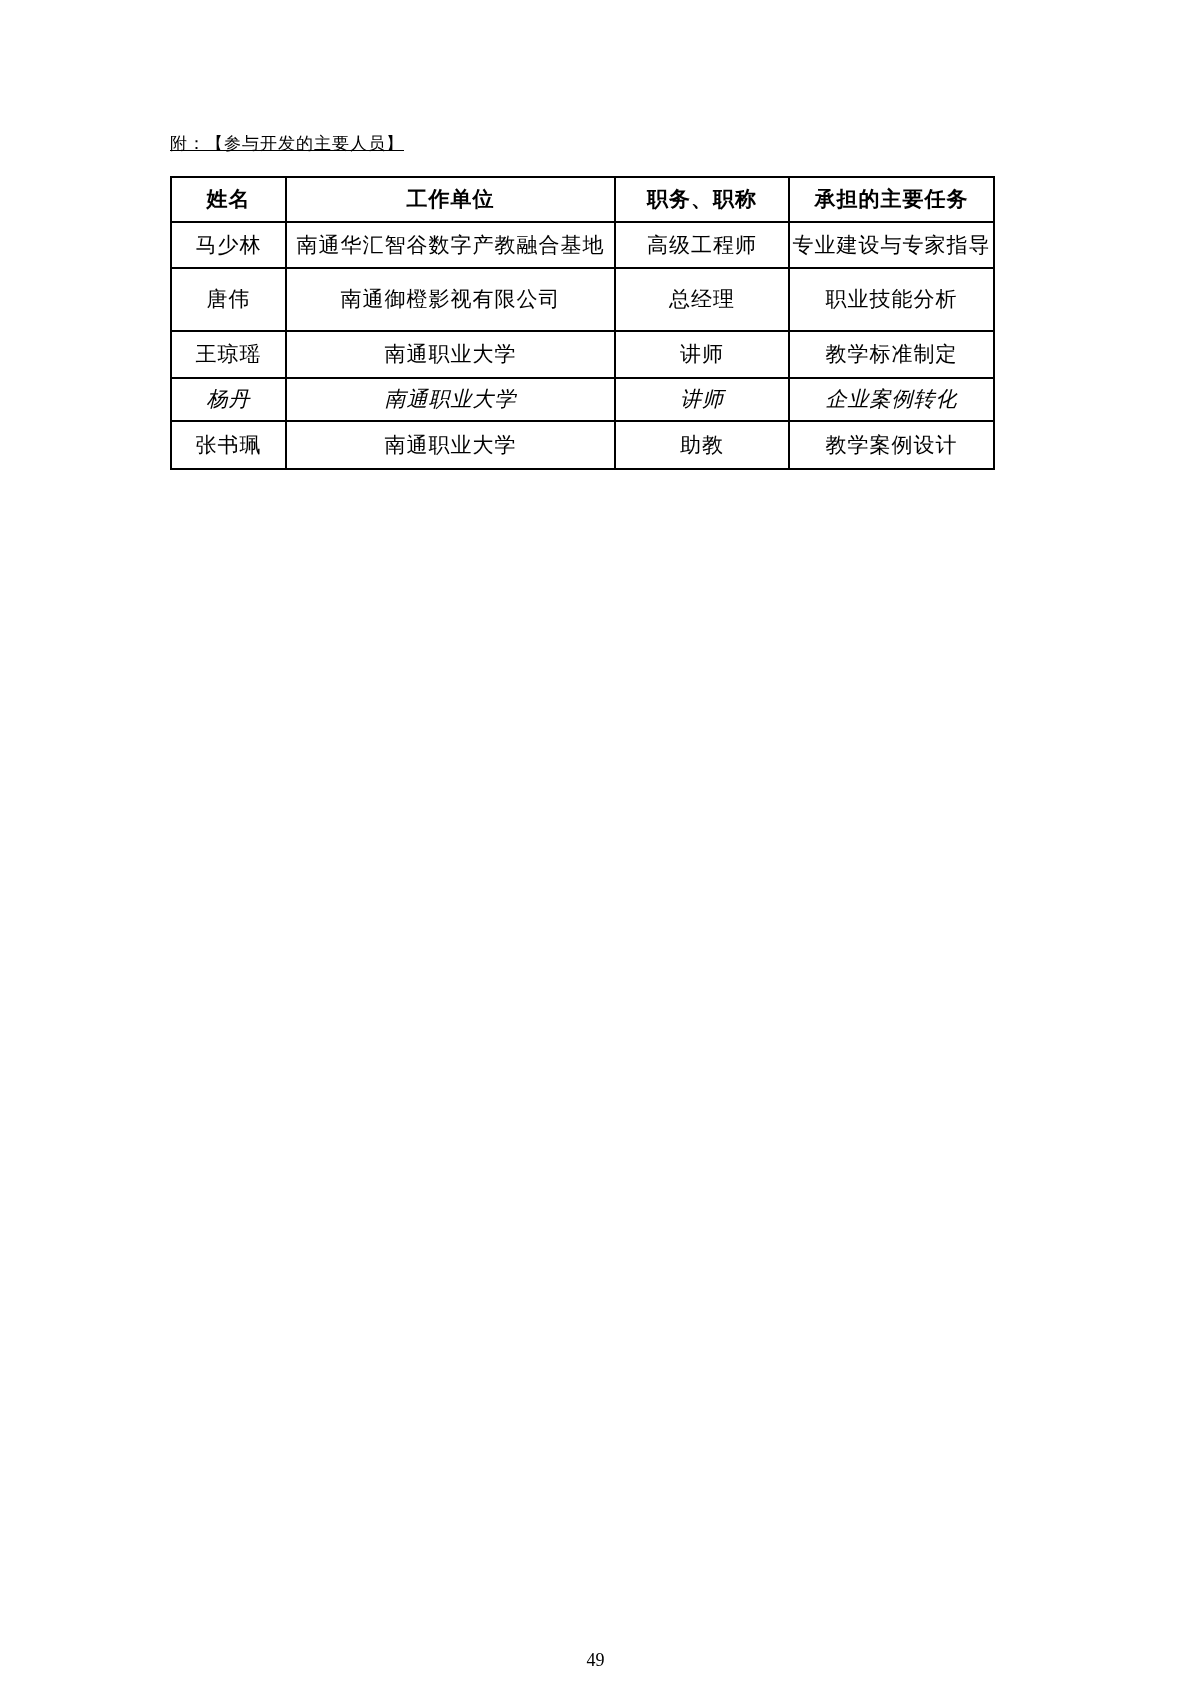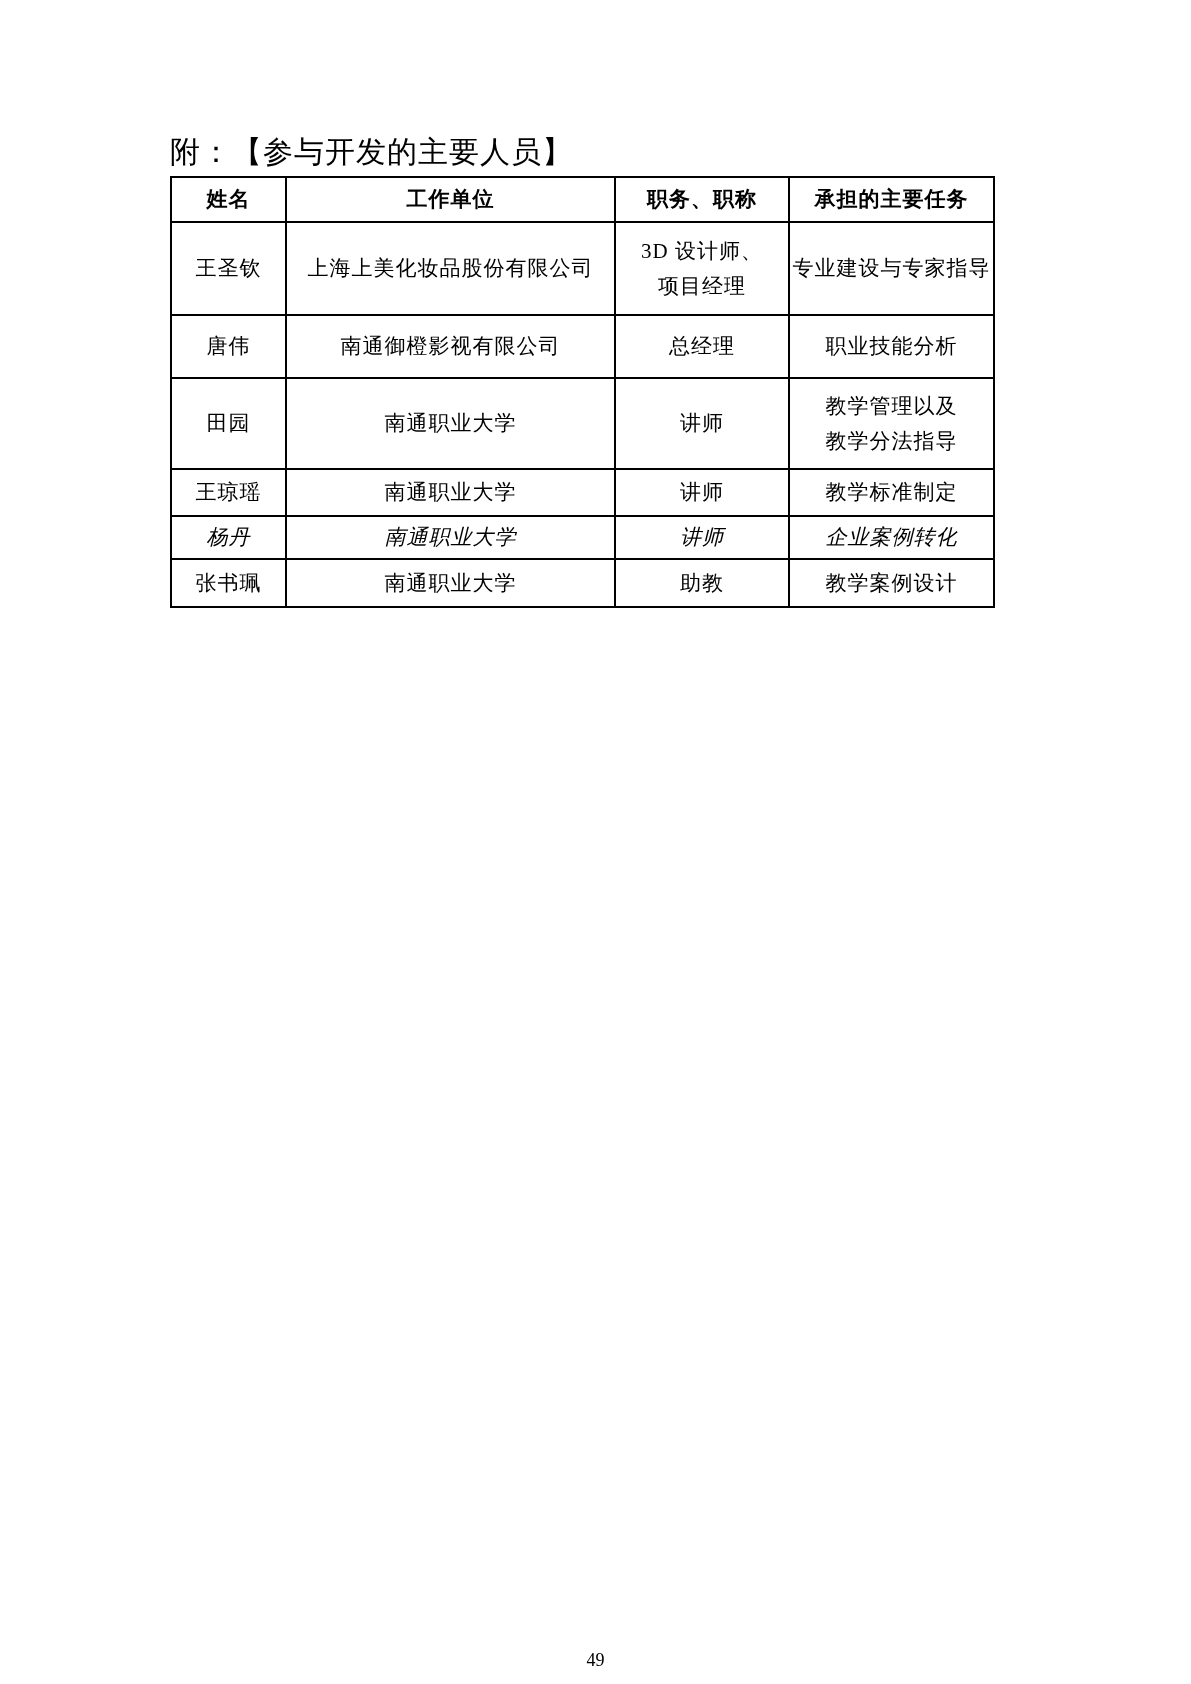--- a/index.html
+++ b/index.html
@@ -13,23 +13,24 @@
     height: 1684px;
     background: #ffffff;
     font-family: "Liberation Serif", "DejaVu Serif", serif;
     color: #000000;
     overflow: hidden;
   }
   .doc-title {
     position: absolute;
     left: 170px;
     top: 132px;
-    font-size: 30px;
+    font-size: 17px;
     letter-spacing: 1px;
     white-space: nowrap;
+    text-decoration: underline;
   }
   table.personnel {
     position: absolute;
     left: 170px;
     top: 176px;
     width: 823px;
     border-collapse: collapse;
     table-layout: fixed;
   }
   table.personnel th,
@@ -81,39 +82,31 @@
     </colgroup>
     <thead>
       <tr class="h-head">
         <th>姓名</th>
         <th>工作单位</th>
         <th>职务、职称</th>
         <th>承担的主要任务</th>
       </tr>
     </thead>
     <tbody>
-      <tr class="h-r2">
-        <td>王圣钦</td>
-        <td>上海上美化妆品股份有限公司</td>
-        <td>3D 设计师、
-项目经理</td>
+      <tr class="h-r1">
+        <td>马少林</td>
+        <td>南通华汇智谷数字产教融合基地</td>
+        <td>高级工程师</td>
         <td>专业建设与专家指导</td>
       </tr>
       <tr class="h-r3">
         <td>唐伟</td>
         <td>南通御橙影视有限公司</td>
         <td>总经理</td>
         <td>职业技能分析</td>
-      </tr>
-      <tr class="h-r5">
-        <td>田园</td>
-        <td>南通职业大学</td>
-        <td>讲师</td>
-        <td>教学管理以及
-教学分法指导</td>
       </tr>
       <tr class="h-r6">
         <td>王琼瑶</td>
         <td>南通职业大学</td>
         <td>讲师</td>
         <td>教学标准制定</td>
       </tr>
       <tr class="h-r7">
         <td>杨丹</td>
         <td>南通职业大学</td>

